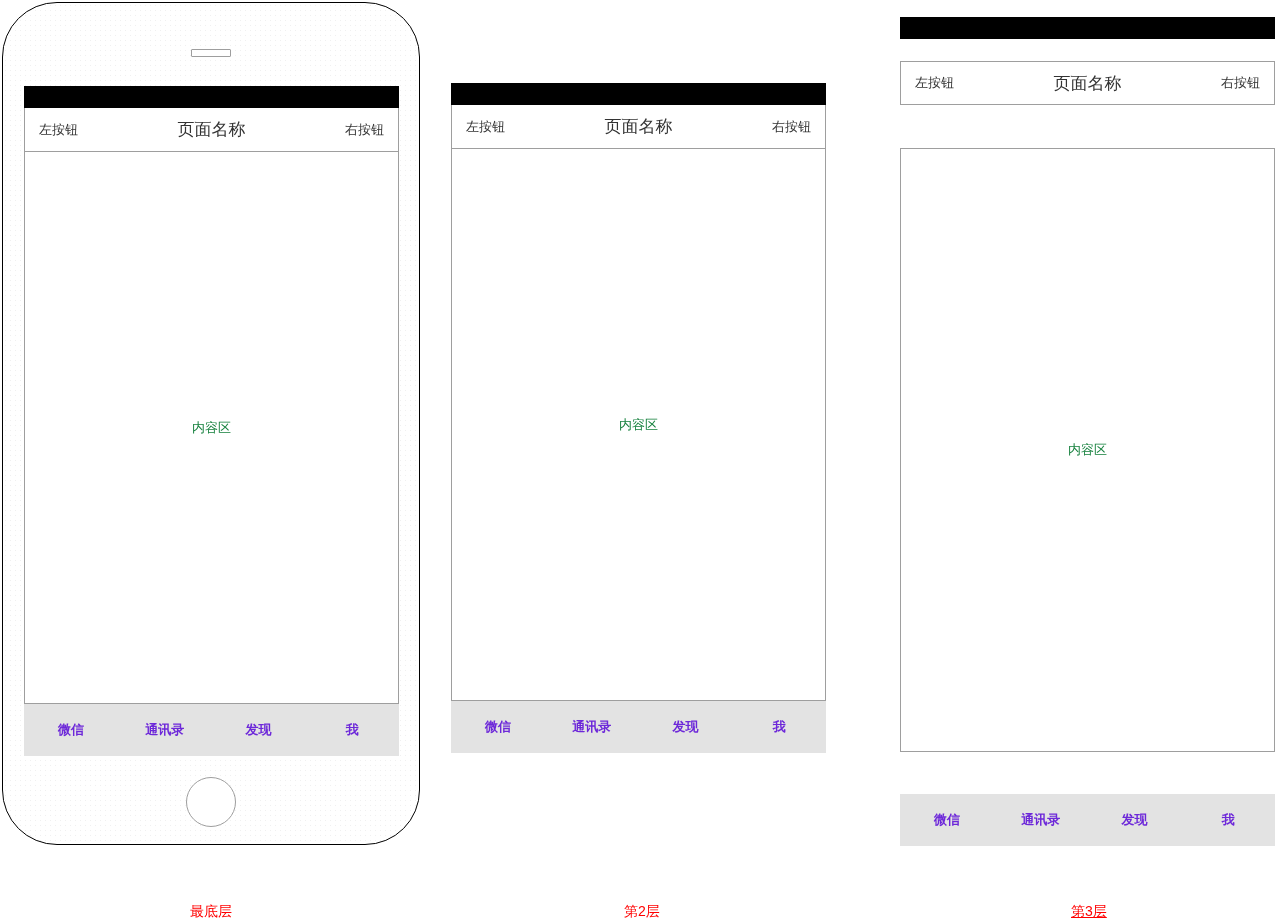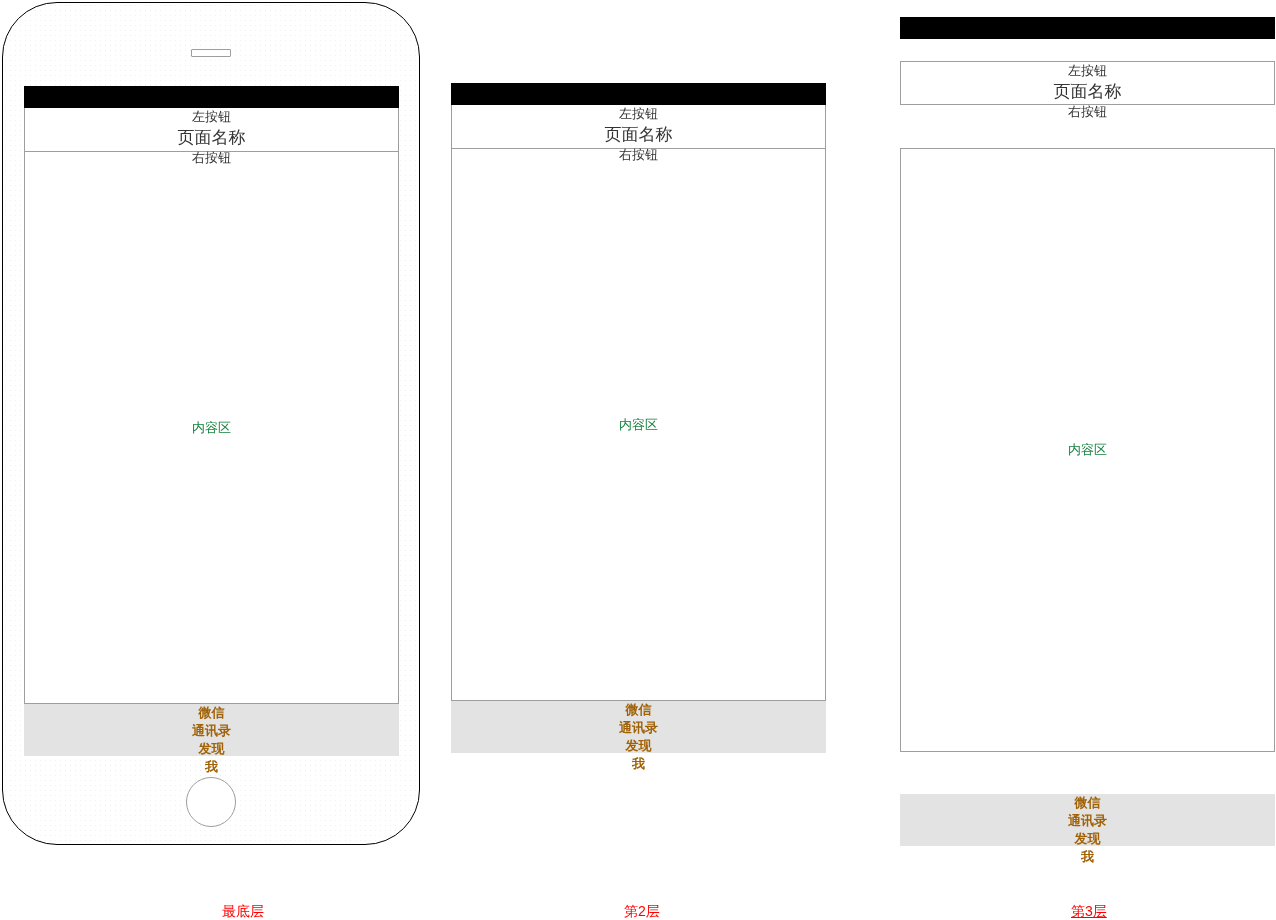--- a/index.html
+++ b/index.html
@@ -1,15 +1,15 @@
 <!DOCTYPE html>
 <html><head>
 <meta charset="utf-8">
 <style>
-  * { box-sizing: border-box; flex-direction: column; }
+  * { box-sizing: border-box; }
   html, body { margin: 0; padding: 0; }
   body {
     width: 1276px;
     height: 920px;
     background: #ffffff;
     position: relative;
     font-family: "PingFang SC", "Microsoft YaHei", Arial, sans-serif;
   }
 
   
@@ -89,21 +89,21 @@
     width: 375px;
     height: 52px;
     background: #e3e3e3;
     display: flex;
     align-items: center;
   }
   .tabbar .tab {
     flex: 1;
     text-align: center;
     font-size: 13px;
-    color: #a16207;
+    color: #6d28d9;
     font-weight: 600;
   }
 
   .screen-wrap .navbar { border-top: none; }
   .screen-wrap .content { border-top: none; height: 552px; }
 
   
   .layer2 {
     position: absolute;
     left: 451px;
@@ -125,21 +125,21 @@
   .layer3 .content    { position: absolute; left: 0; top: 148px; height: 604px; }
   .layer3 .tabbar     { position: absolute; left: 0; top: 794px; }
 
   
   .caption {
     position: absolute;
     color: #ff0000;
     font-size: 14px;
     top: 903px;
   }
-  .cap1 { left: 190px; margin-left: 32px; }
+  .cap1 { left: 190px; }
   .cap2 { left: 624px; }
   .cap3 { left: 1071px; text-decoration: underline; }
 </style>
 </head>
 <body>
 
 <div class="phone">
   <div class="earpiece"></div>
 
   <div class="screen-wrap">

